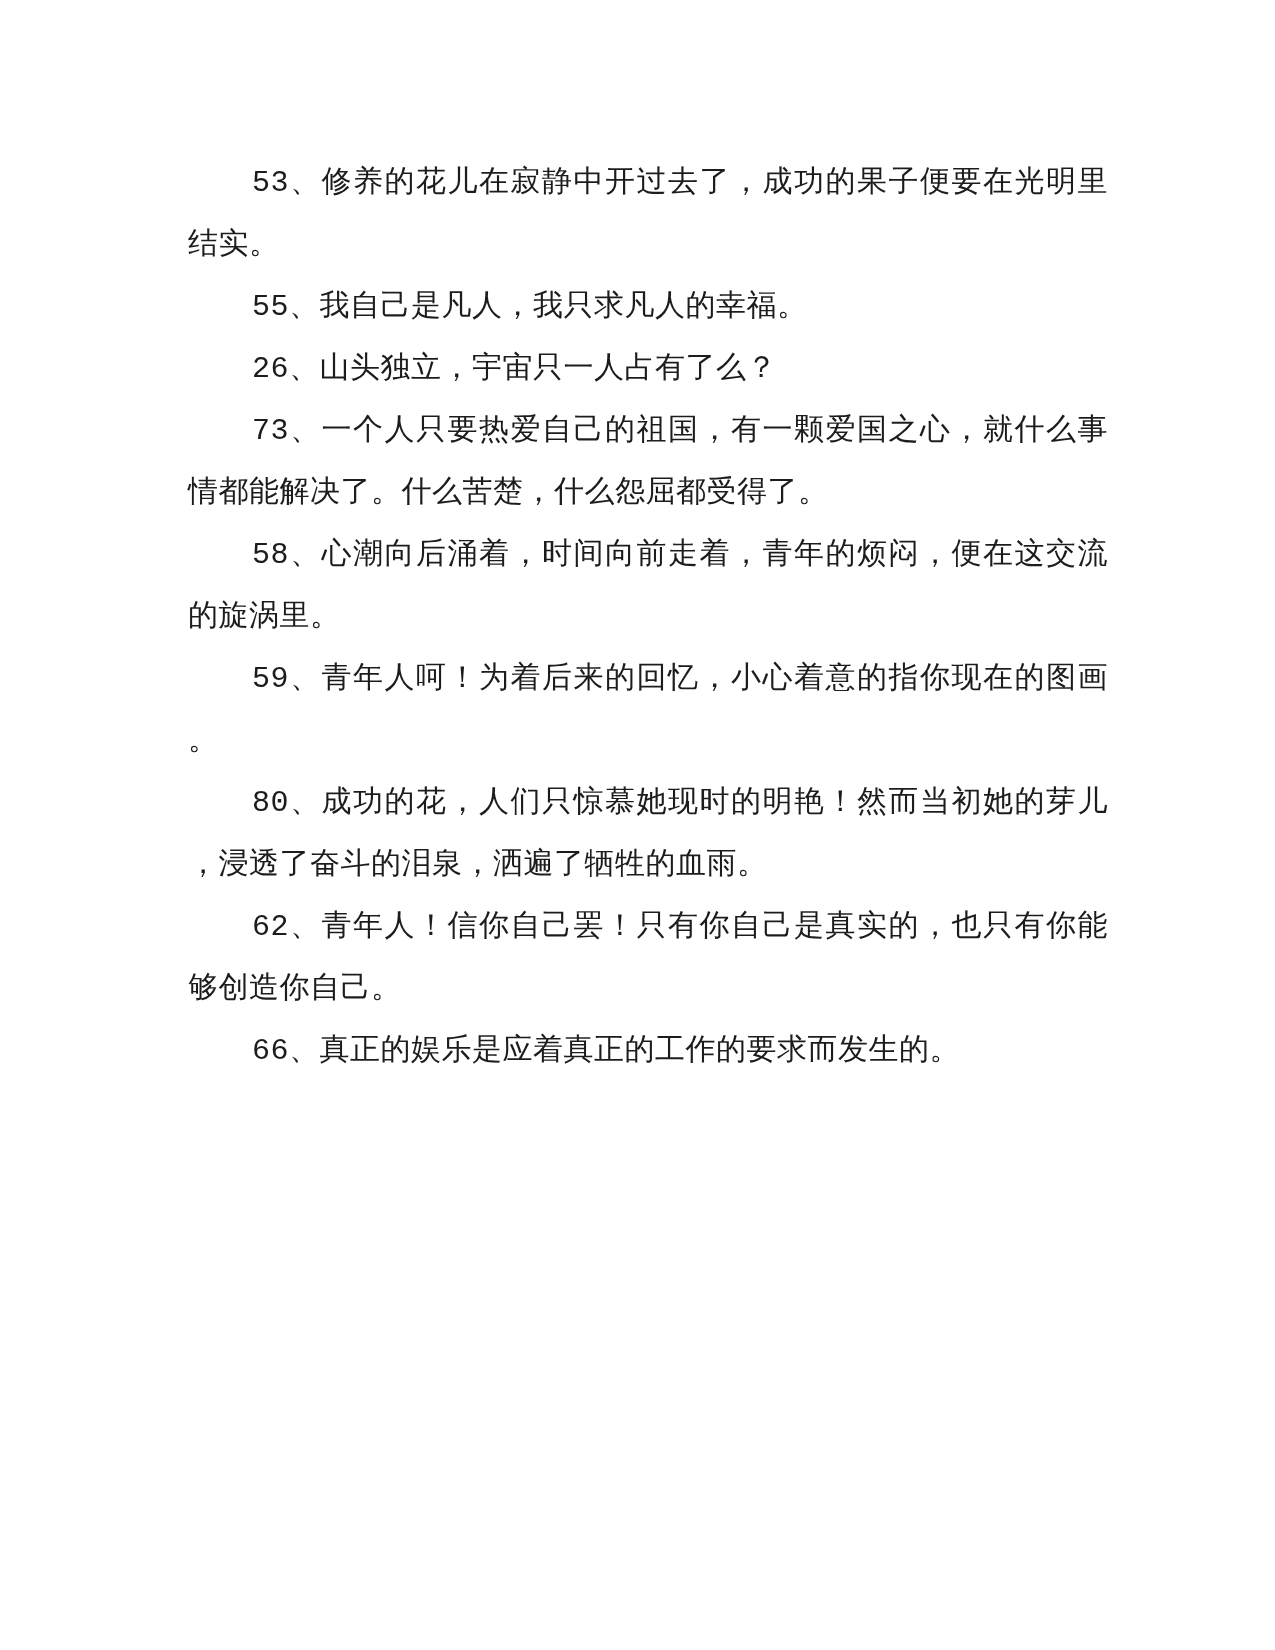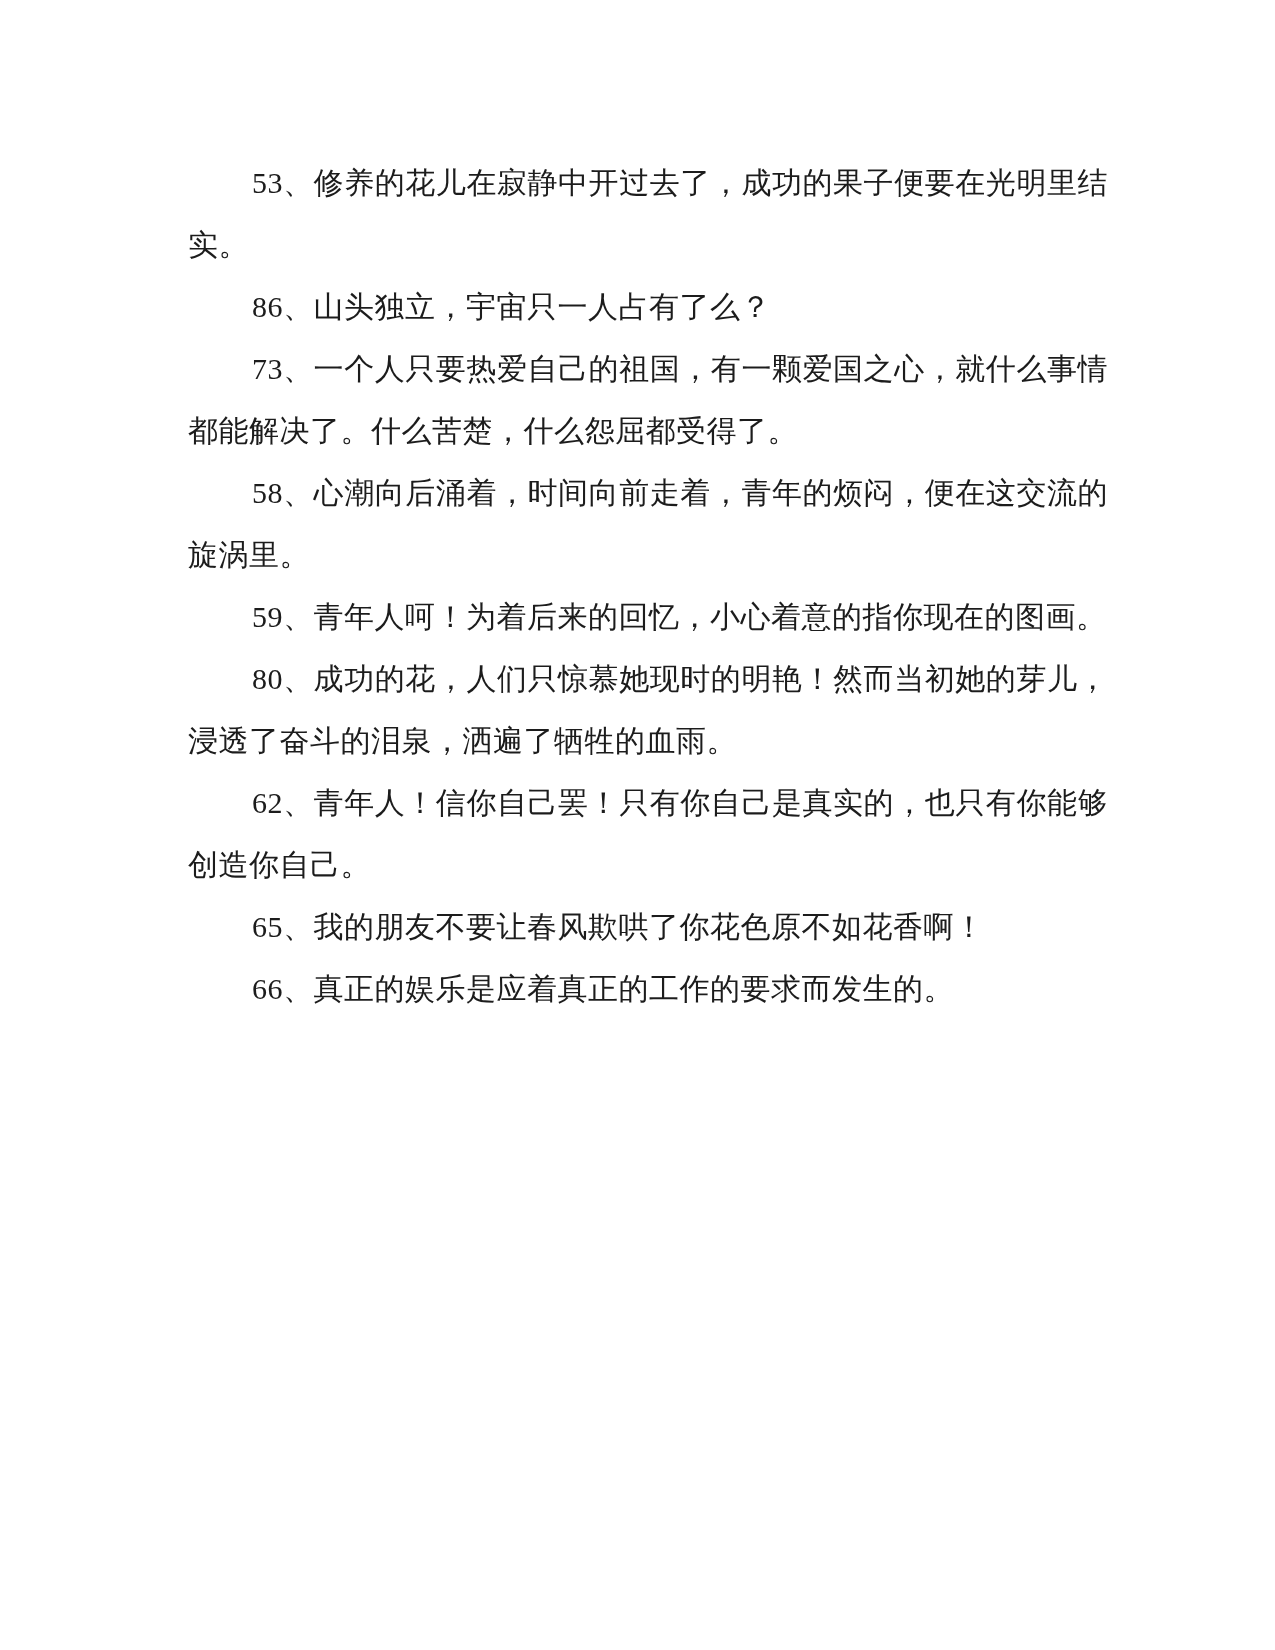--- a/index.html
+++ b/index.html
@@ -6,21 +6,21 @@
     margin: 0;
     padding: 0;
     background: #ffffff;
   }
   .page {
     position: relative;
     width: 1134px;
     height: 1650px;
     background: #ffffff;
     overflow: hidden;
-    font-family: Liberation Serif, serif;
+    font-family: Liberation Mono, monospace;
   }
   .doc-body {
     position: absolute;
     left: 188px;
     top: 152px;
     width: 920px;
   }
   .quote {
     margin: 0;
     padding: 0;
@@ -34,22 +34,22 @@
     letter-spacing: 0.5px;
     font-weight: 400;
   }
 </style>
 </head>
 <body>
 
 <div class="page">
   <main class="doc-body">
     <p class="quote">53、修养的花儿在寂静中开过去了，成功的果子便要在光明里结实。</p>
-    <p class="quote">86、山头独立，宇宙只一人占有了么？</p>
+    <p class="quote">55、我自己是凡人，我只求凡人的幸福。</p>
+    <p class="quote">26、山头独立，宇宙只一人占有了么？</p>
     <p class="quote">73、一个人只要热爱自己的祖国，有一颗爱国之心，就什么事情都能解决了。什么苦楚，什么怨屈都受得了。</p>
     <p class="quote">58、心潮向后涌着，时间向前走着，青年的烦闷，便在这交流的旋涡里。</p>
     <p class="quote">59、青年人呵！为着后来的回忆，小心着意的指你现在的图画。</p>
     <p class="quote">80、成功的花，人们只惊慕她现时的明艳！然而当初她的芽儿，浸透了奋斗的泪泉，洒遍了牺牲的血雨。</p>
     <p class="quote">62、青年人！信你自己罢！只有你自己是真实的，也只有你能够创造你自己。</p>
-    <p class="quote">65、我的朋友不要让春风欺哄了你花色原不如花香啊！</p>
     <p class="quote">66、真正的娱乐是应着真正的工作的要求而发生的。</p>
   </main>
 </div>
 
 </body></html>

